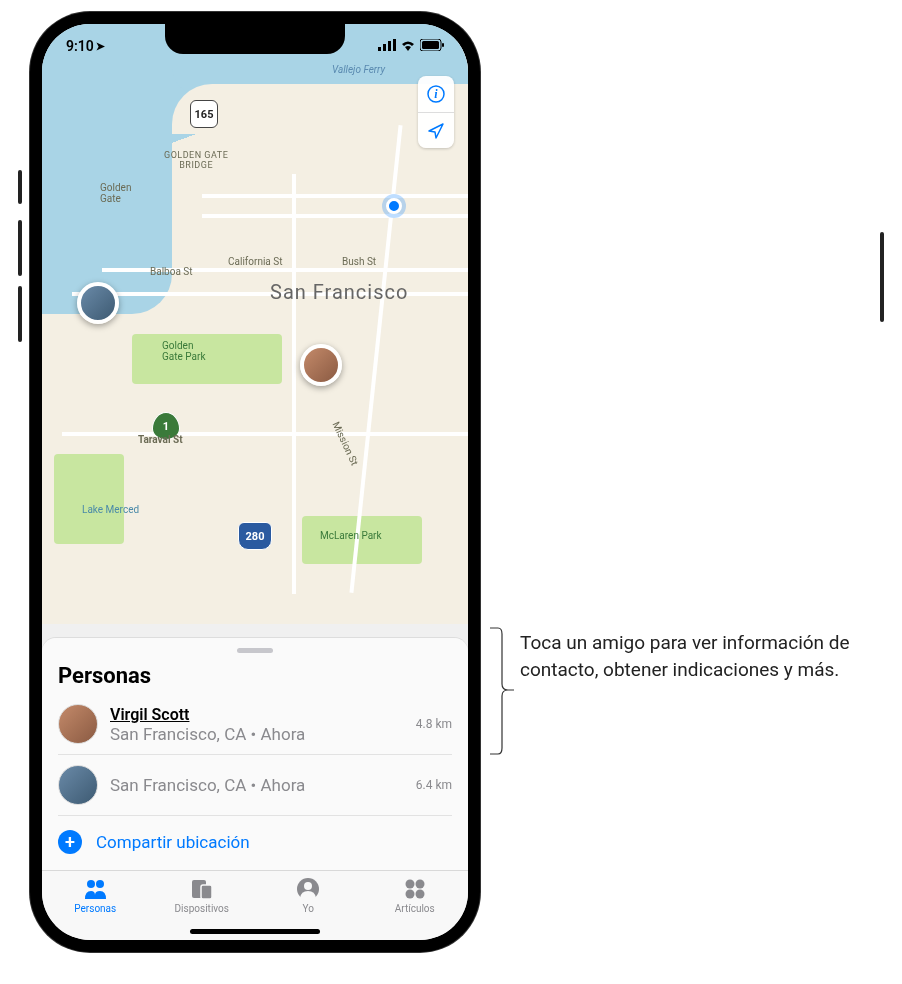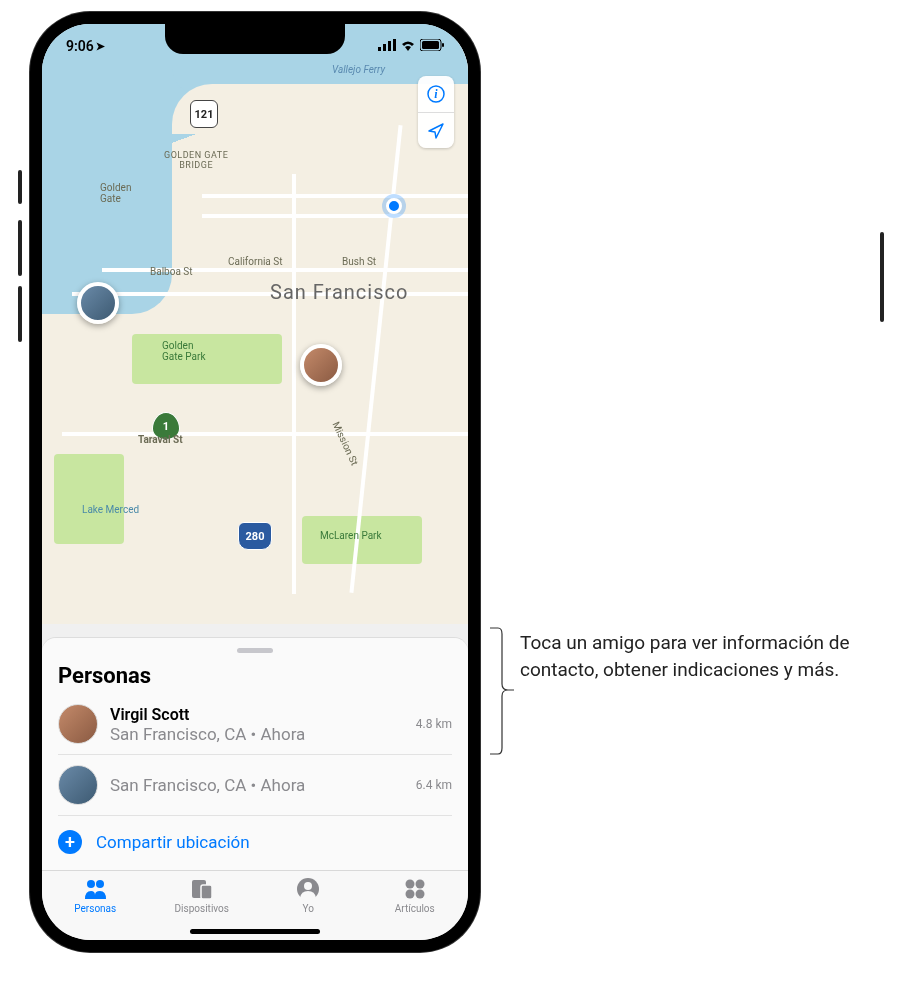--- a/index.html
+++ b/index.html
@@ -119,21 +119,21 @@
     padding:10px 0; border-bottom:1px solid #e2e2e2;
   }
   .person-row:last-of-type{}
   .avatar{
     width:40px; height:40px; border-radius:50%;
     background:#bbb; flex-shrink:0;
     background-size:cover; background-position:center;
     border:1px solid #ddd;
   }
   .p-text{ flex:1; min-width:0;}
-  .p-name{ font-size:16px; font-weight:600; color:#000;}
+  .p-name{ font-size:16px; font-weight:600; color:#000;text-decoration:underline;}
   .p-sub{ font-size:17px; color:#8a8a8e;}
   .p-dist{ font-size:12px; color:#8a8a8e;}
   .share-row{
     display:flex; align-items:center; gap:14px;
     padding:14px 0 10px 0; color:#007aff; font-size:17px;
   }
   .plus-circle{
     width:24px; height:24px; border-radius:50%; background:#007aff;
     color:#fff; display:flex; align-items:center; justify-content:center;
     font-size:18px; font-weight:600; line-height:1;
@@ -179,21 +179,21 @@
 <div class="hw-btn" style="left:18px; top:170px; width:4px; height:34px;"></div>
 <div class="hw-btn" style="left:18px; top:220px; width:4px; height:56px;"></div>
 <div class="hw-btn" style="left:18px; top:286px; width:4px; height:56px;"></div>
 
 <div class="phone">
   <div class="screen">
     <div class="notch"></div>
 
     <div class="statusbar">
       <div class="left">
-        <span>9:06</span>
+        <span>9:10</span>
         <span style="font-size:11px;">➤</span>
       </div>
       <div class="right">
         <span>
           <svg width="18" height="12" viewBox="0 0 18 12">
               <rect x="0" y="8" width="3" height="4" fill="#000"></rect>
               <rect x="5" y="5" width="3" height="7" fill="#000"></rect>
               <rect x="10" y="2" width="3" height="10" fill="#000"></rect>
               <rect x="15" y="0" width="3" height="12" fill="#000"></rect>
             </svg>
@@ -224,21 +224,21 @@
         <div style="position:absolute;left:130px;top:60px;width:300px;height:50px;background:#f4efe3;border-radius:40px 0 0 0;"></div>
 
         <div class="road h" style="top:244px; left:60px; width:370px;"></div>
         <div class="road h" style="top:268px; left:30px; width:400px;"></div>
         <div class="road h" style="top:408px; left:20px; width:410px;"></div>
         <div class="road v" style="left:250px; top:150px; height:420px;"></div>
         <div class="road v" style="left:332px; top:100px; height:470px; transform:rotate(6deg);"></div>
         <div class="road h" style="top:170px; left:160px; width:270px;"></div>
         <div class="road h" style="top:190px; left:160px; width:270px;"></div>
 
-        <div class="hwy-shield" style="left:148px;top:76px;">121</div>
+        <div class="hwy-shield" style="left:148px;top:76px;">165</div>
         <div class="hwy-shield" style="left:110px;top:388px;border-radius:50% 50% 50% 50% / 60% 60% 40% 40%; background:#3a7a3a;color:#fff;border-color:#fff;">1</div>
         <div class="hwy-shield" style="left:196px;top:498px;background:#2a5aa0;color:#fff;border-color:#fff;border-radius:6px 6px 10px 10px;width:34px;">280</div>
 
         <div class="map-label city" style="left:228px;top:256px;">San Francisco</div>
         <div class="map-label" style="left:58px;top:158px; white-space:pre;">Golden
 Gate</div>
         <div class="map-label" style="left:122px;top:126px; white-space:pre; text-align:center; font-size:9px; letter-spacing:0.5px;">GOLDEN GATE
 BRIDGE</div>
         <div class="map-label" style="left:120px;top:316px; color:#3a7a3a; white-space:pre;">Golden
 Gate Park</div>

